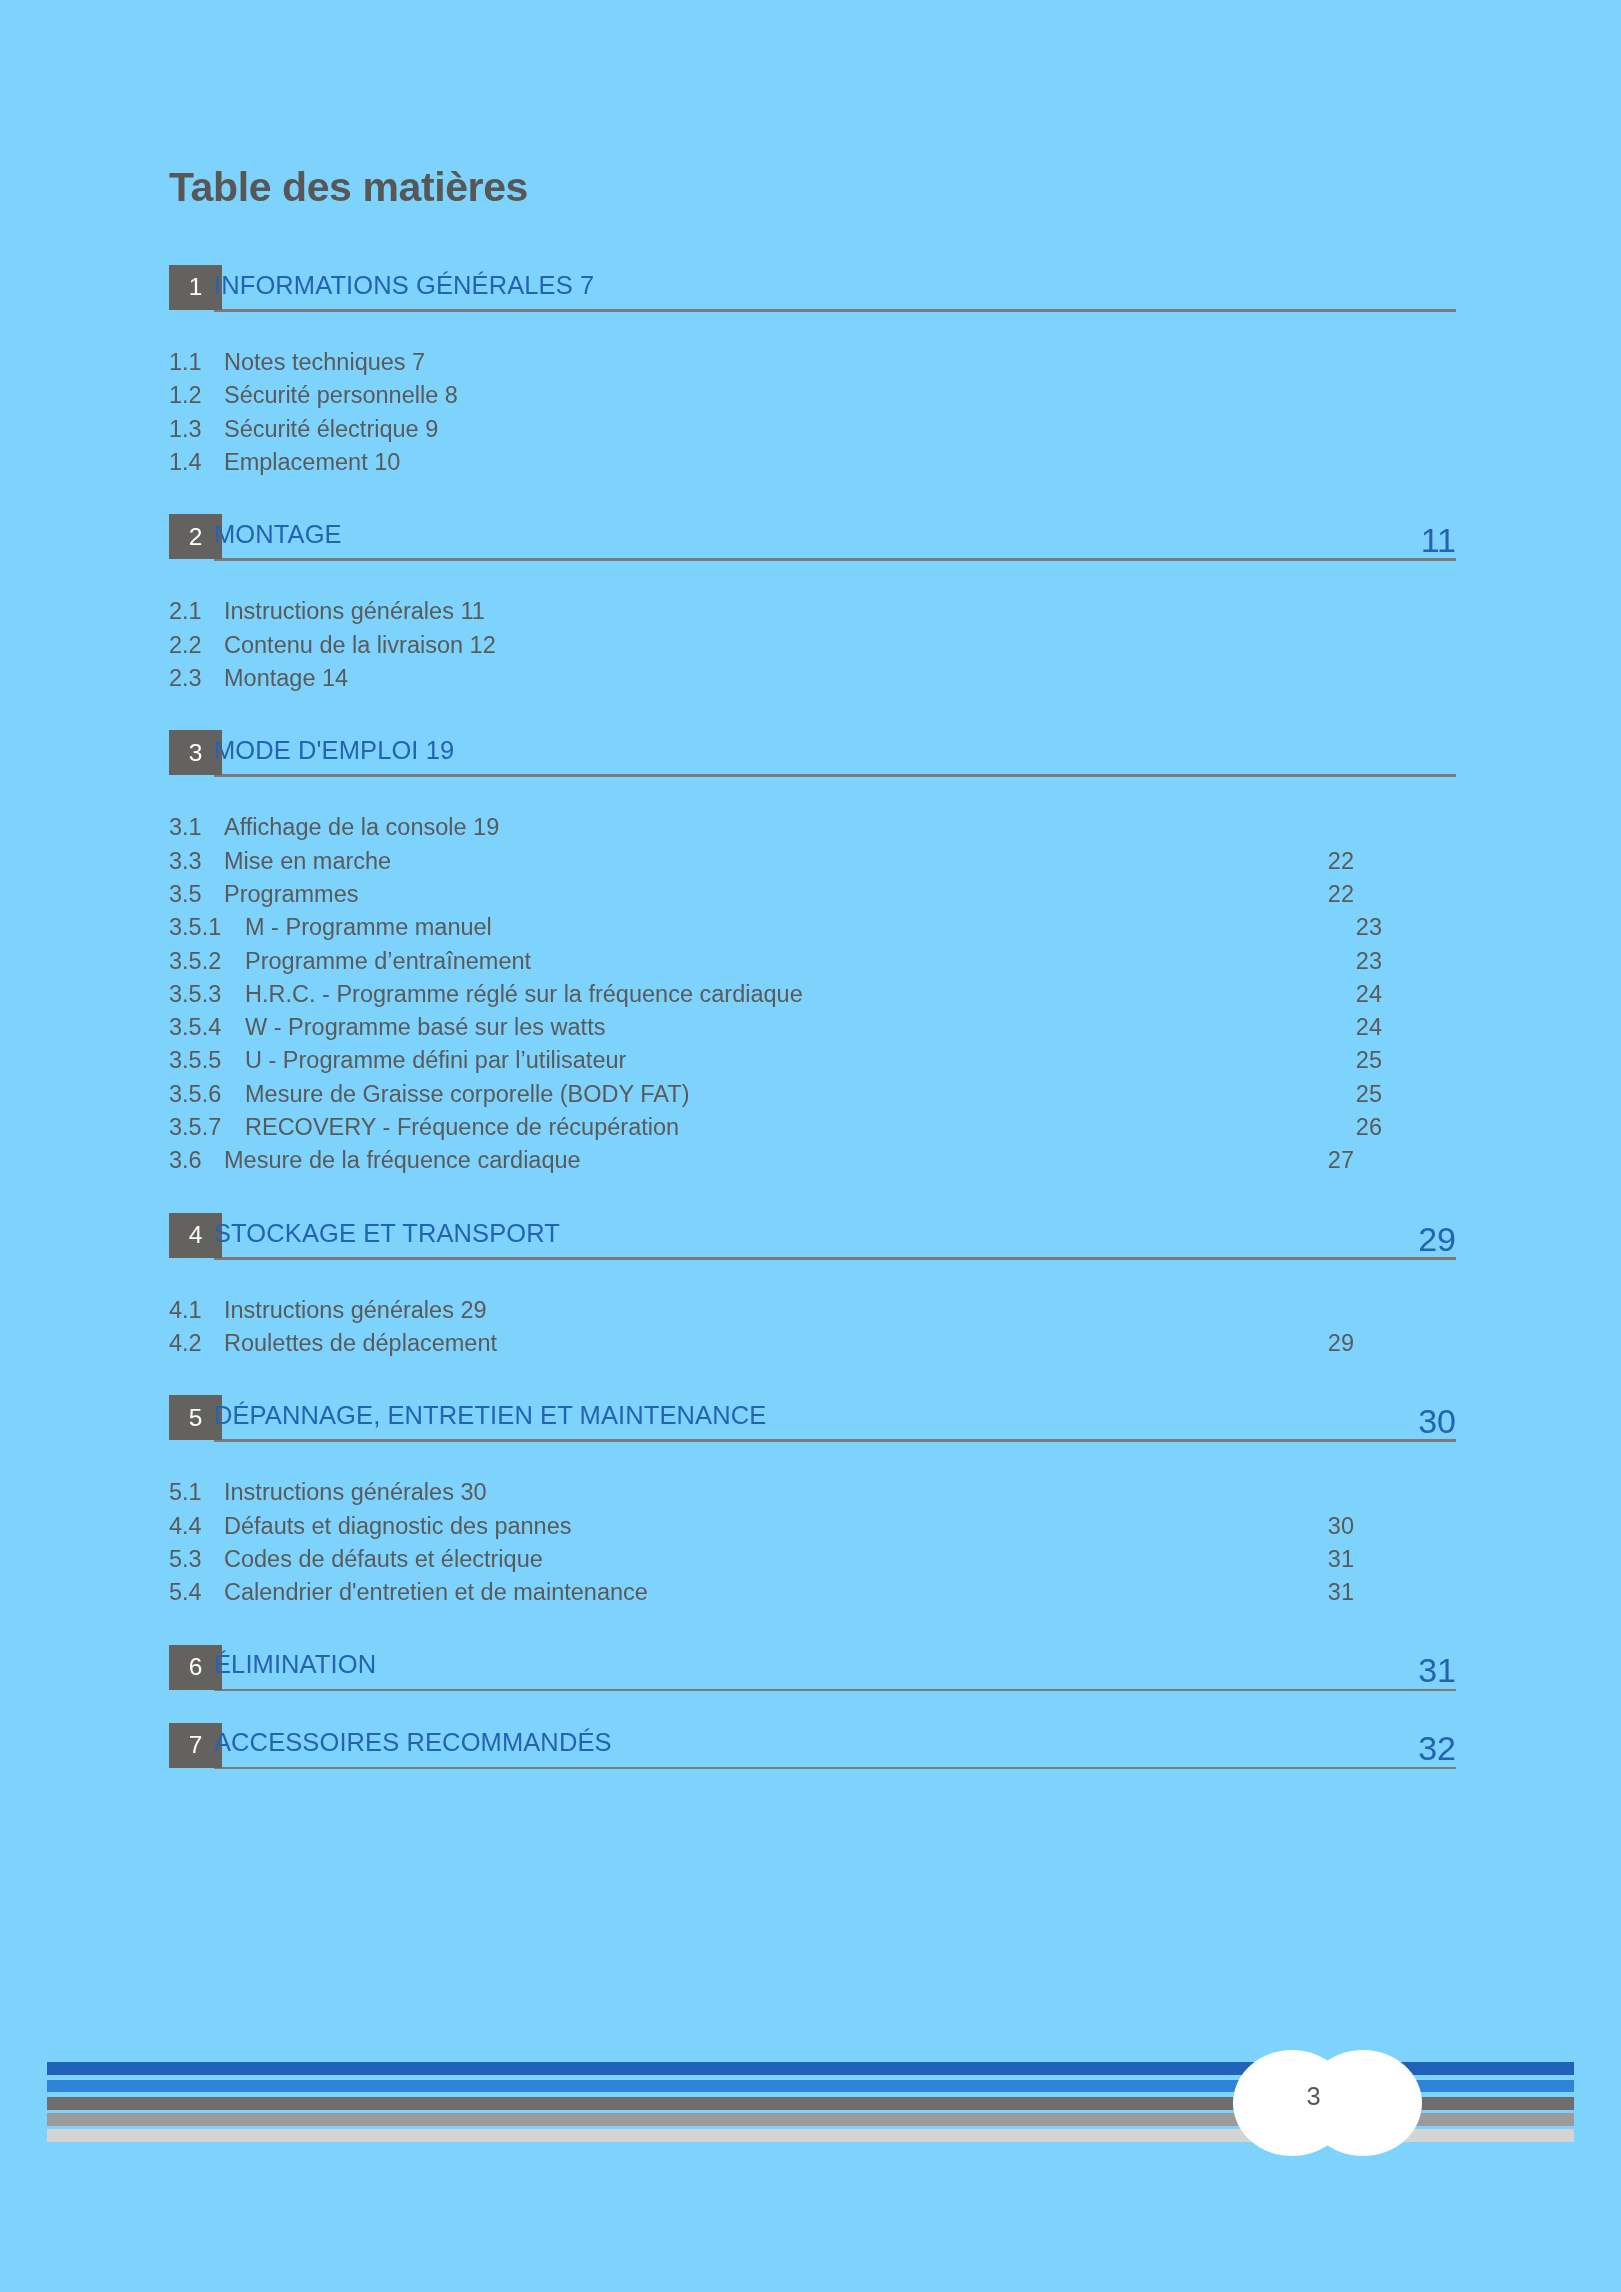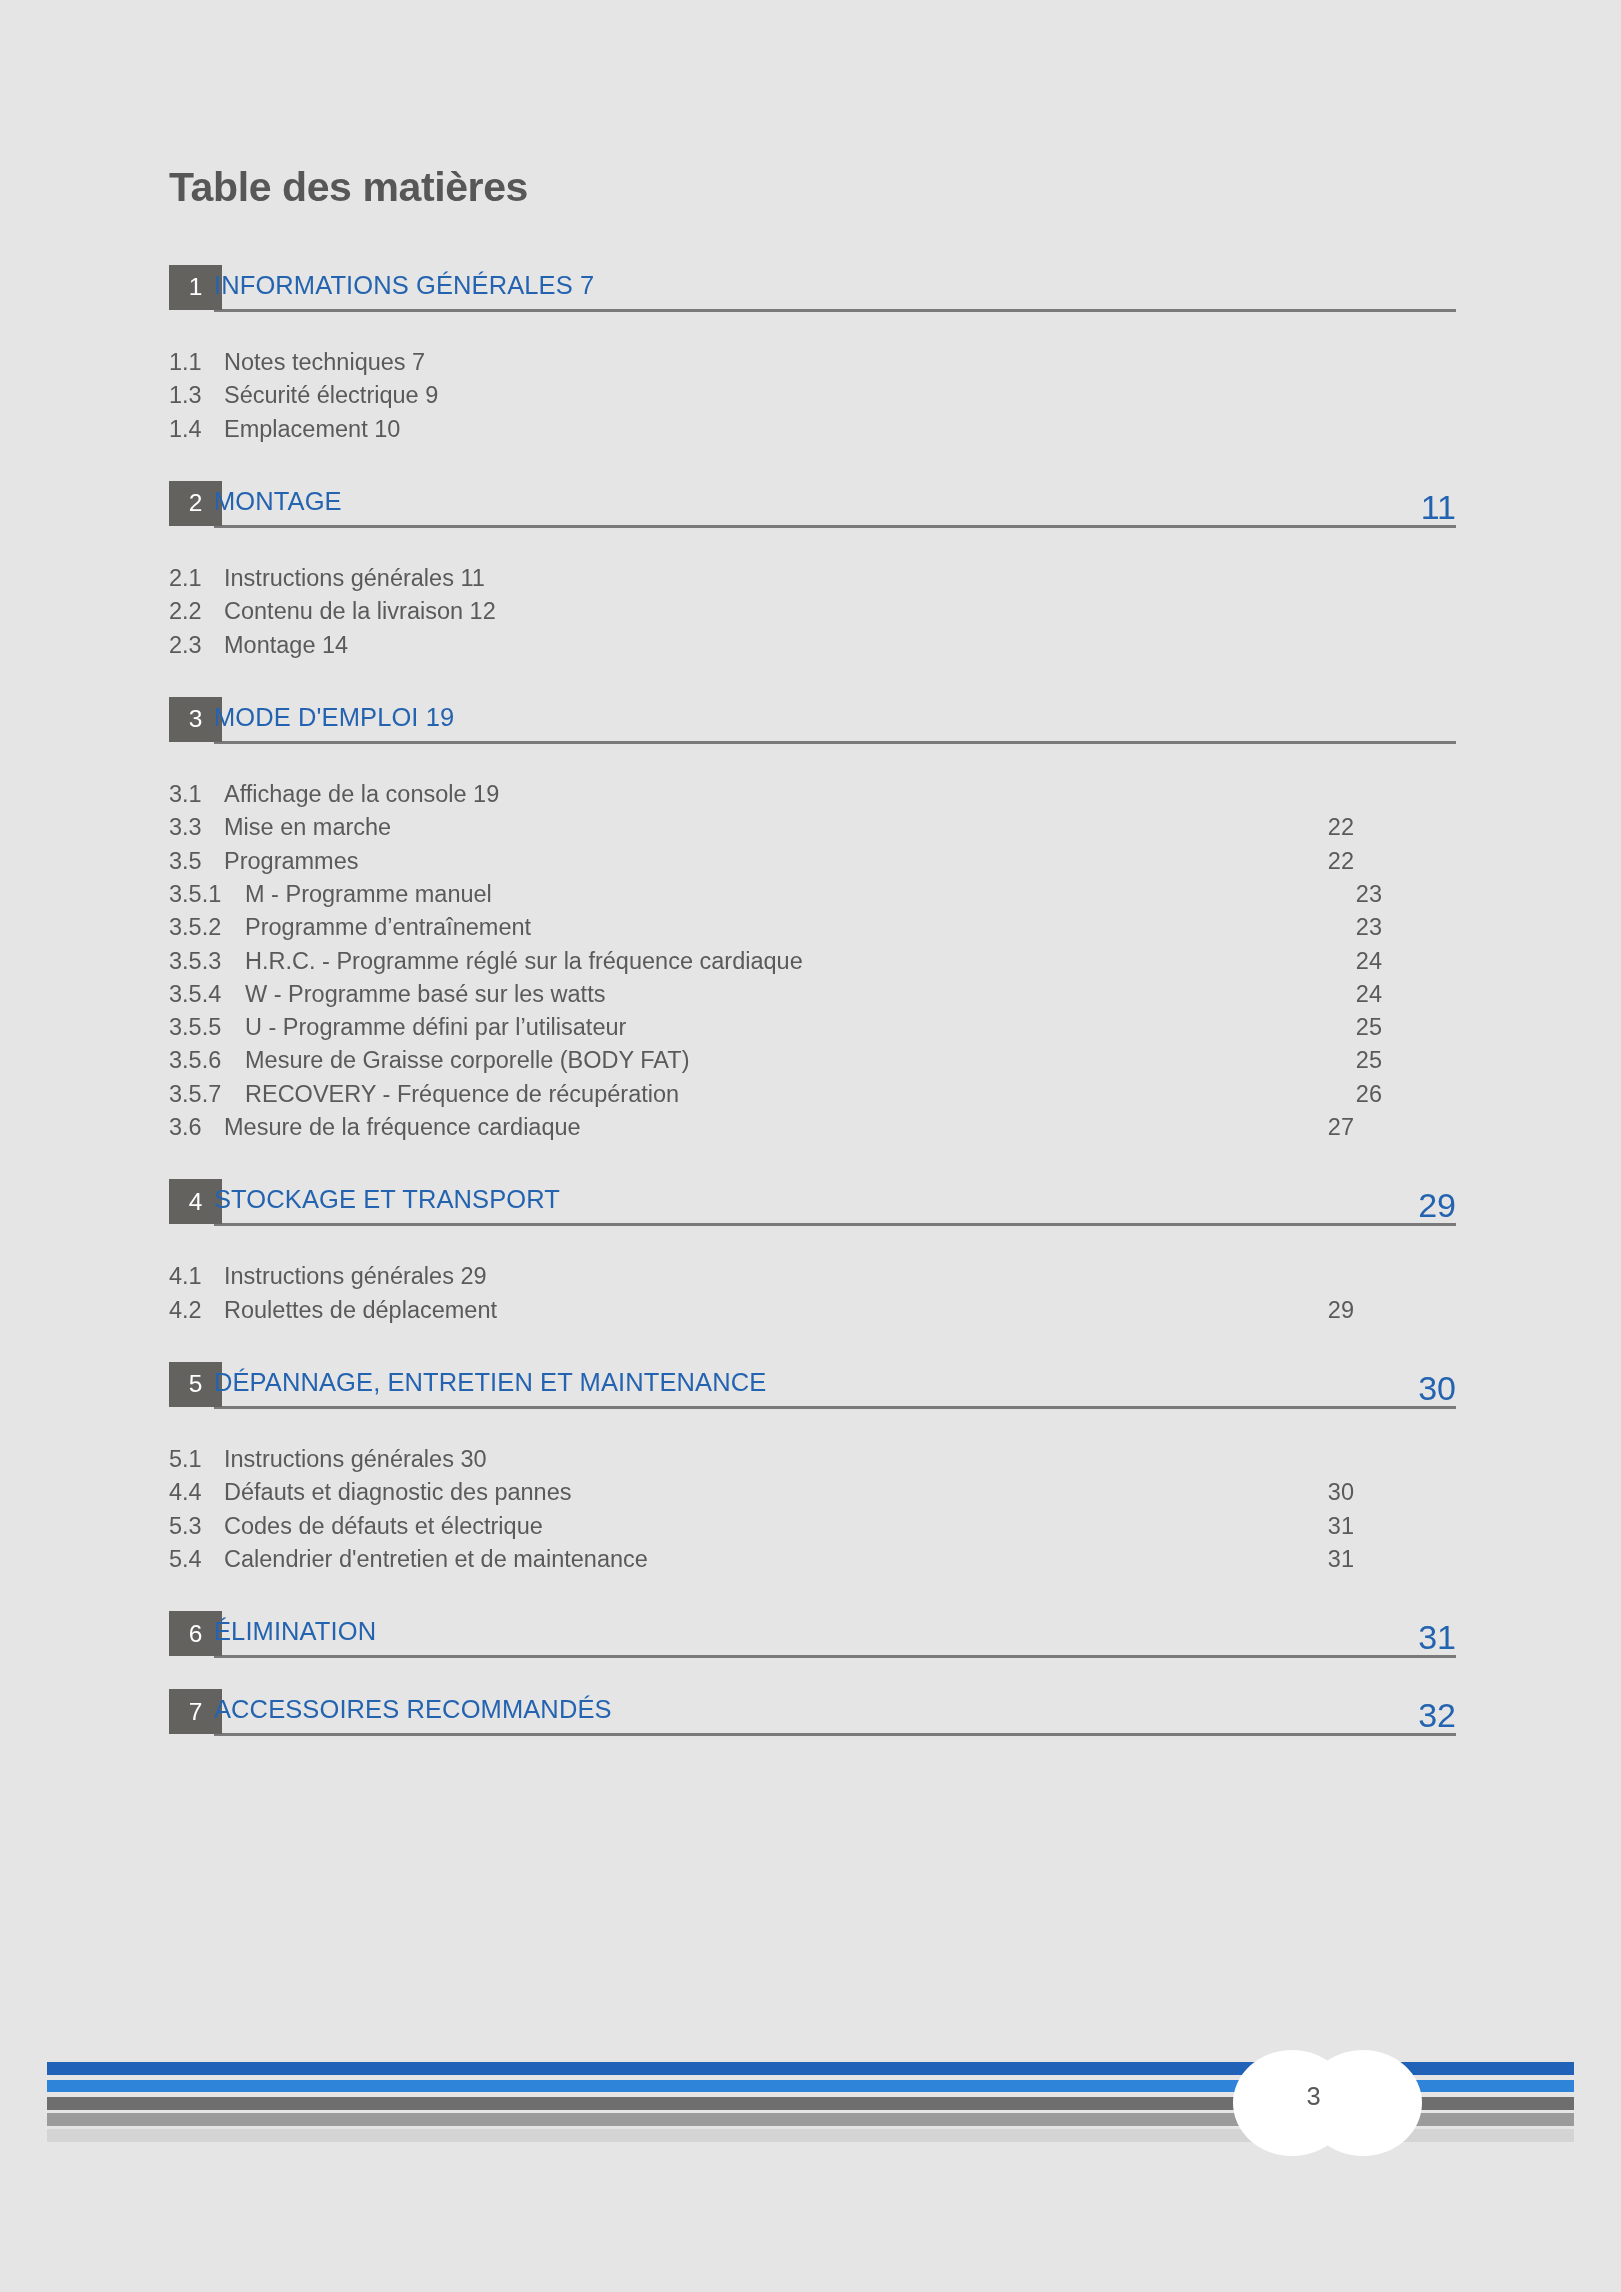--- a/index.html
+++ b/index.html
@@ -11,21 +11,21 @@
     width: 1621px;
     height: 2293px;
     position: relative;
     font-family: "Liberation Sans", sans-serif;
     overflow: hidden;
   }
 
   .page {
     position: absolute;
     inset: 0;
-    background: #e5e5e5;
+    background: #7dd3fc;
   }
 
   
   .content {
     position: absolute;
     left: 169px;
     top: 165px;
     width: 1287px;
   }
 
@@ -181,20 +181,21 @@
 
     <div id="toc-root">
         <div class="chapter">
           <div class="chapter-row">
             <div class="chapter-badge">1</div>
             <div class="chapter-title">INFORMATIONS GÉNÉRALES  7</div>
             <div class="chapter-rule"></div>
           </div>
           <ul class="sublist">
             <li class="subitem"><span class="num">1.1</span><span class="label">Notes techniques  7</span></li>
+            <li class="subitem"><span class="num">1.2</span><span class="label">Sécurité personnelle  8</span></li>
             <li class="subitem"><span class="num">1.3</span><span class="label">Sécurité électrique  9</span></li>
             <li class="subitem"><span class="num">1.4</span><span class="label">Emplacement   10</span></li>
           </ul>
         </div>
         <div class="chapter">
           <div class="chapter-row">
             <div class="chapter-badge">2</div>
             <div class="chapter-title">MONTAGE</div>
             <div class="chapter-page">11</div>
             <div class="chapter-rule"></div>

